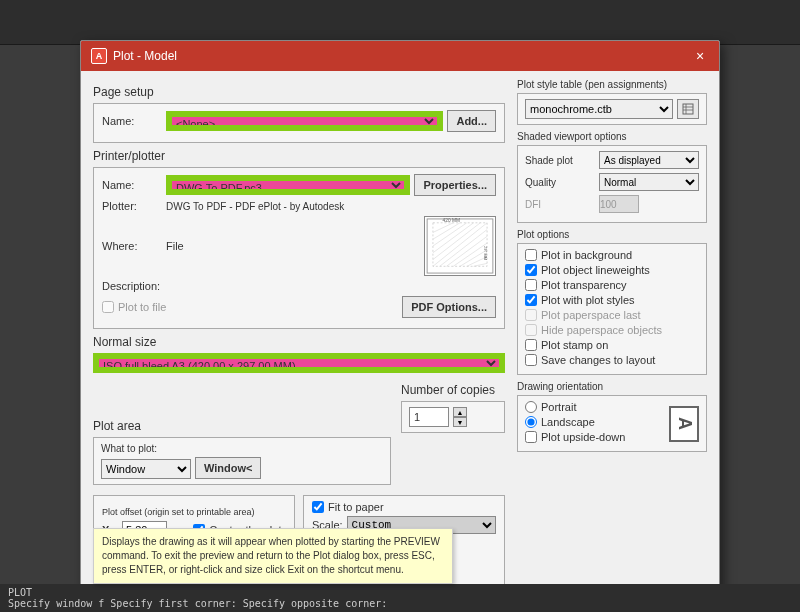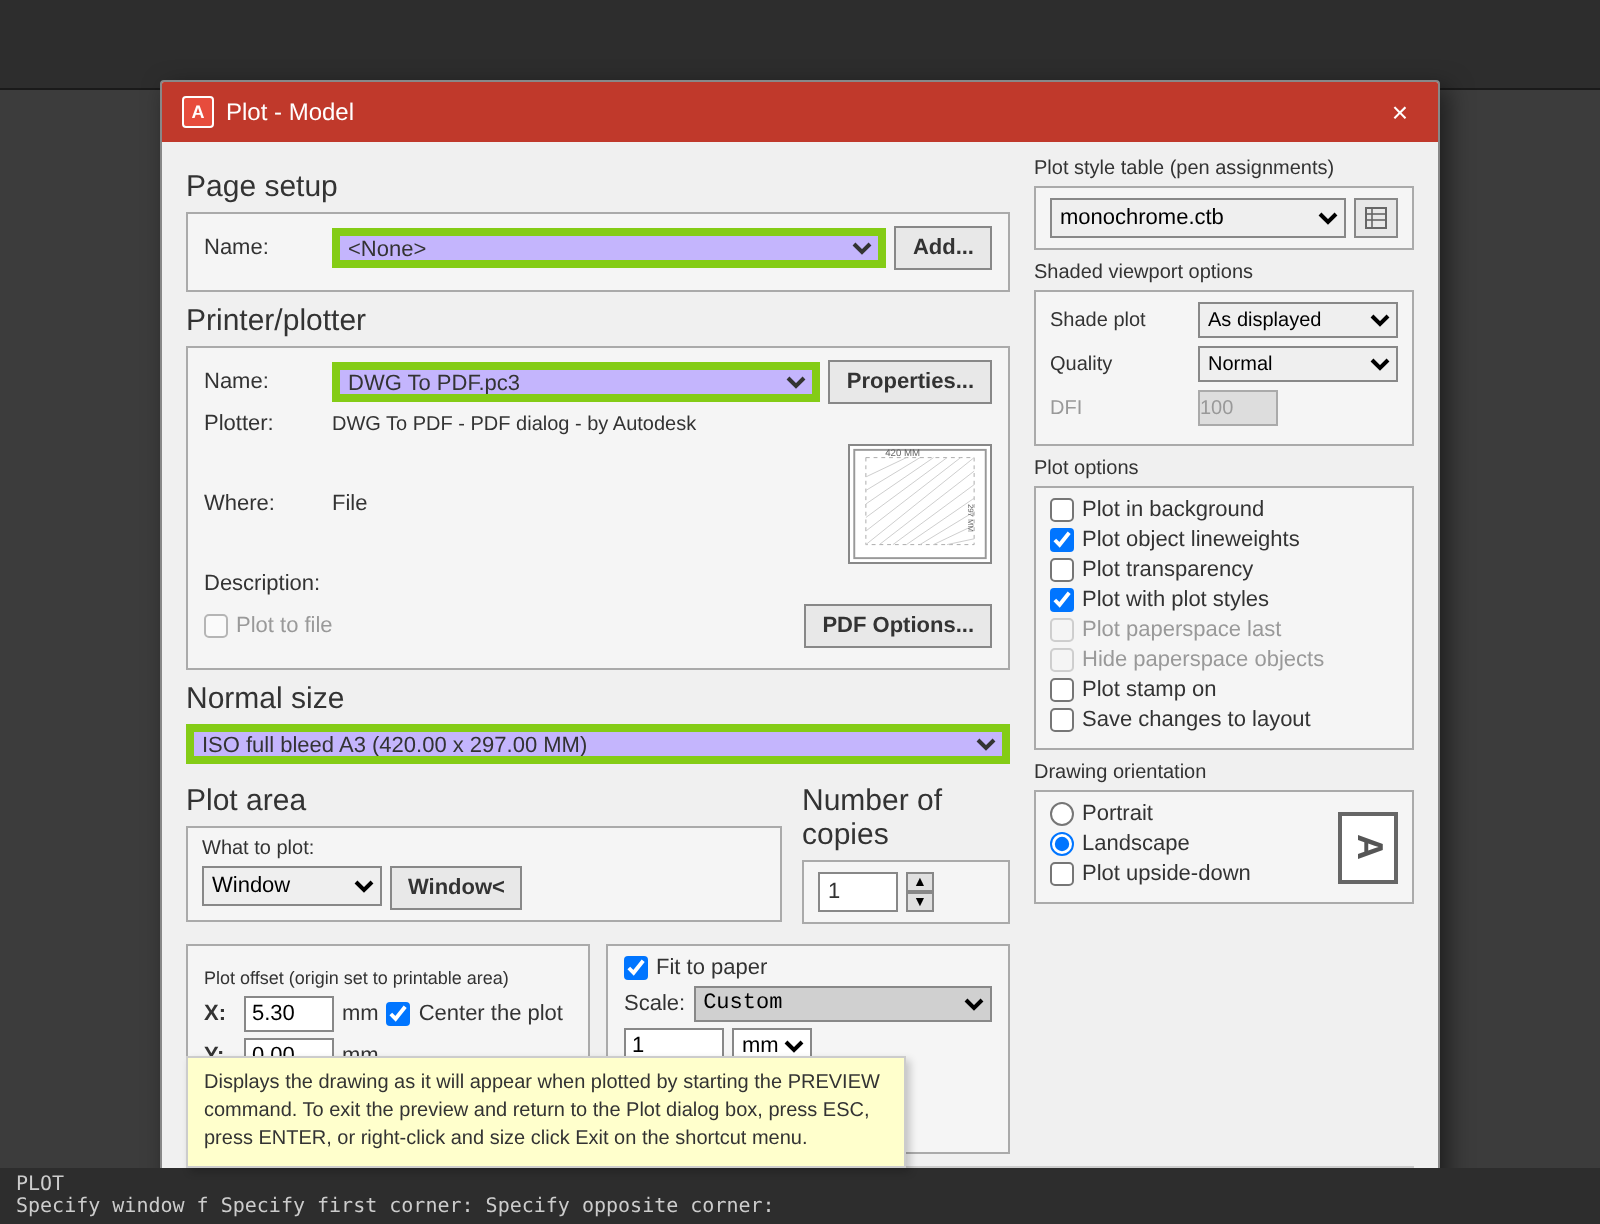--- a/index.html
+++ b/index.html
@@ -94,21 +94,21 @@
       line-height: 1;
     }
 
     .dialog-body {
       padding: 8px 12px;
       background: #f0f0f0;
     }
 
     
     .section-label {
-      font-size: 15px;
+      font-size: 12px;
       color: #333;
       margin-bottom: 4px;
       margin-top: 6px;
     }
 
     .section-box {
       border: 1px solid #aaa;
       padding: 6px 8px;
       margin-bottom: 6px;
       background: #f5f5f5;
@@ -145,22 +145,22 @@
       height: 20px;
       border: 1px solid #888;
       background: white;
       padding: 0 4px;
       font-size: 11px;
       color: #333;
     }
 
     select.form-select {
       height: 20px;
-      border: 4px solid #84cc16;
-      background: #c4b5fd;
+      border: 6px solid #84cc16;
+      background: #ec4899;
       font-size: 11px;
       color: #333;
       flex: 1;
     }
 
     button.action-btn {
       height: 22px;
       background: #e8e8e8;
       border: 1px solid #888;
       padding: 0 8px;
@@ -403,21 +403,21 @@
       border: 1px solid #888;
       cursor: pointer;
       display: flex;
       align-items: center;
       justify-content: center;
       font-size: 10px;
     }
 
     .inline-flex {
       display: flex;
-      align-items: flex-start;
+      align-items: flex-end;
       gap: 4px;
     }
 
     .subsection-label {
       font-size: 10px;
       color: #333;
       margin-bottom: 3px;
     }
 
     
@@ -470,21 +470,21 @@
           <div class="section-box">
             <div class="plotter-name-row">
               <span class="form-label">Name:</span>
               <select class="form-select" style="display:flex;align-items:center;">
                 <option>DWG To PDF.pc3</option>
               </select>
               <button class="action-btn">Properties...</button>
             </div>
             <div class="form-row">
               <span class="form-label">Plotter:</span>
-              <span style="color:#333;font-size:10px;">DWG To PDF - PDF dialog - by Autodesk</span>
+              <span style="color:#333;font-size:10px;">DWG To PDF - PDF ePlot - by Autodesk</span>
             </div>
             <div class="form-row">
               <span class="form-label">Where:</span>
               <span style="color:#333;">File</span>
 
               <div style="margin-left:auto;">
                 <div class="plot-preview">
                   <svg viewBox="0 0 72 60">
                     <rect x="2" y="2" width="68" height="56" fill="white" stroke="#999" stroke-width="1"></rect>
                     <rect x="8" y="6" width="56" height="45" fill="none" stroke="#aaa" stroke-width="0.5" stroke-dasharray="2,2"></rect>
@@ -518,21 +518,21 @@
           </div>
 
           <div class="section-label">Normal size</div>
           <div class="paper-size-row">
             <select class="form-select">
               <option>ISO full bleed A3 (420.00 x 297.00 MM)</option>
             </select>
           </div>
 
           <div style="display:flex;gap:10px;margin-bottom:4px;">
-            <div style="flex:1;">
+            <div style="flex:1;margin-top:36px;">
               <div class="section-label">Plot area</div>
               <div class="section-box" style="padding:5px 7px;">
                 <div class="subsection-label">What to plot:</div>
                 <div class="inline-flex">
                   <select style="width:90px;height:20px;border:1px solid #888;font-size:11px;">
                     <option>Window</option>
                   </select>
                   <button class="action-btn">Window&lt;</button>
                 </div>
               </div>

